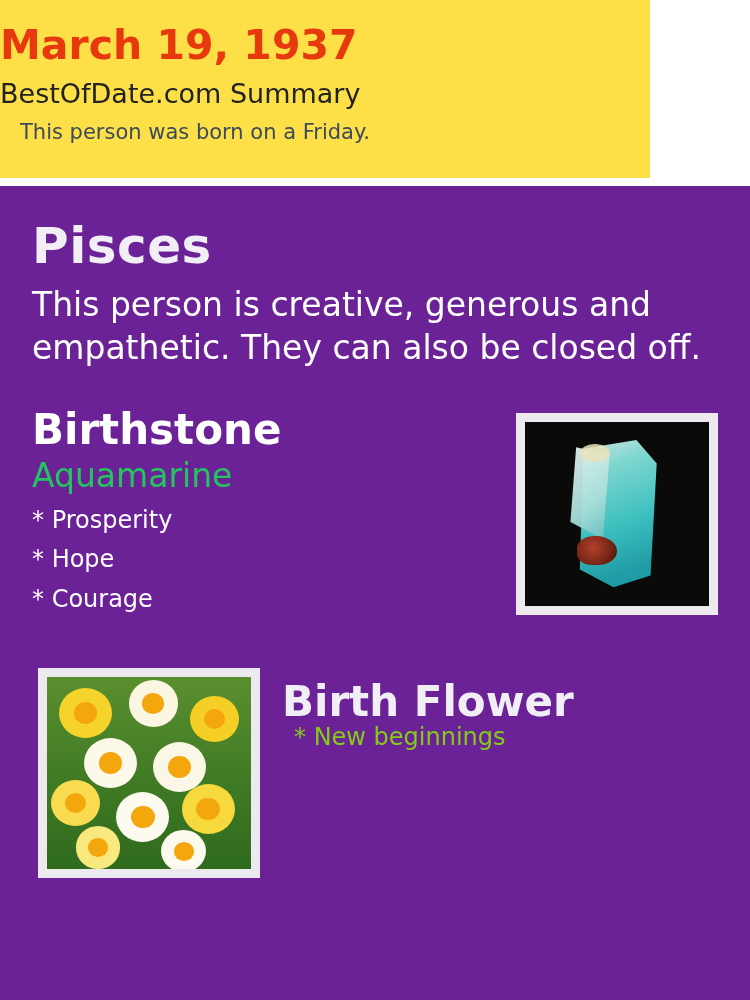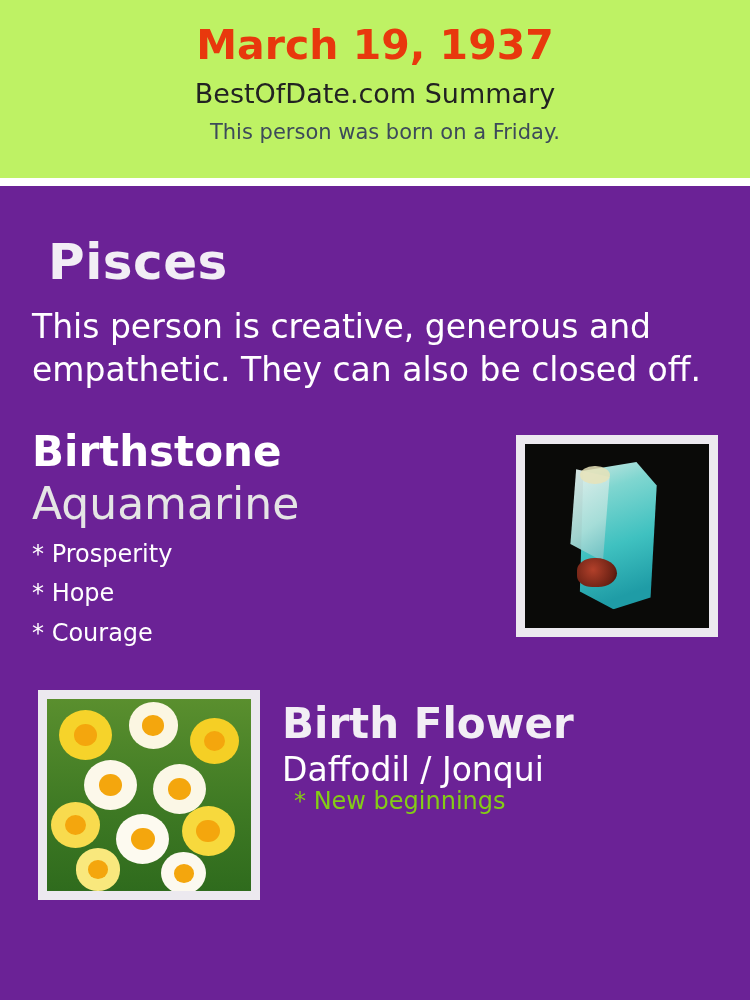--- a/index.html
+++ b/index.html
@@ -15,26 +15,26 @@
   }
   .page {
     position: relative;
     width: 750px;
     height: 1000px;
     background: #ffffff;
   }
 
   
   .header {
-    background: #bef264;
-    width: 750px;
+    background: #fde047;
+    width: 650px;
     height: 178px;
     box-sizing: border-box;
     padding-top: 22px;
-    text-align: center;
+    text-align: left;
   }
   .header-date {
     color: #e8380d;
     font-size: 41px;
     font-weight: bold;
     line-height: 1.15;
     letter-spacing: 0px;
     margin: 0;
   }
   .header-site {
@@ -65,21 +65,21 @@
     background: #6b2296;
     box-sizing: border-box;
     padding: 0 32px;
     overflow: hidden;
   }
 
   .sign-title {
     color: #f2eef5;
     font-size: 50px;
     font-weight: bold;
-    margin: 16px;
+    margin: 0;
     padding-top: 34px;
     line-height: 1.05;
     letter-spacing: 0.5px;
   }
   .sign-desc {
     color: #ffffff;
     font-size: 33px;
     line-height: 1.32;
     margin: 10px 0 0 0;
     max-width: 680px;
@@ -93,22 +93,22 @@
     height: 240px;
   }
   .stone-title {
     color: #ffffff;
     font-size: 42px;
     font-weight: bold;
     margin: 0;
     line-height: 1.05;
   }
   .stone-name {
-    color: #e5e5e5;
-    font-size: 44px;
+    color: #22c55e;
+    font-size: 33px;
     margin: 6px 0 4px 0;
     line-height: 1.1;
     font-weight: 400;
   }
   .bullet {
     color: #ffffff;
     font-size: 24px;
     margin: 13px 0 0 0;
     line-height: 1.1;
     font-weight: 400;
@@ -281,19 +281,18 @@
           <div class="bloom" style="left:2%;top:54%;width:24%;height:24%;background:#f8db4e;"></div>
           <div class="bloom" style="left:34%;top:60%;width:26%;height:26%;background:#fdfaf0;"></div>
           <div class="bloom" style="left:66%;top:56%;width:26%;height:26%;background:#f7d93d;"></div>
           <div class="bloom" style="left:14%;top:78%;width:22%;height:22%;background:#f9e87d;"></div>
           <div class="bloom" style="left:56%;top:80%;width:22%;height:22%;background:#fcf9ef;"></div>
         </div>
       </div>
 
       <div class="flower-text">
         <div class="flower-title">Birth Flower</div>
-        <div class="flower-name">Daffodil / Jonqui</div>
         <div class="flower-bullet">* New beginnings</div>
       </div>
     </div>
 
   </div>
 </div>
 
 </body></html>

